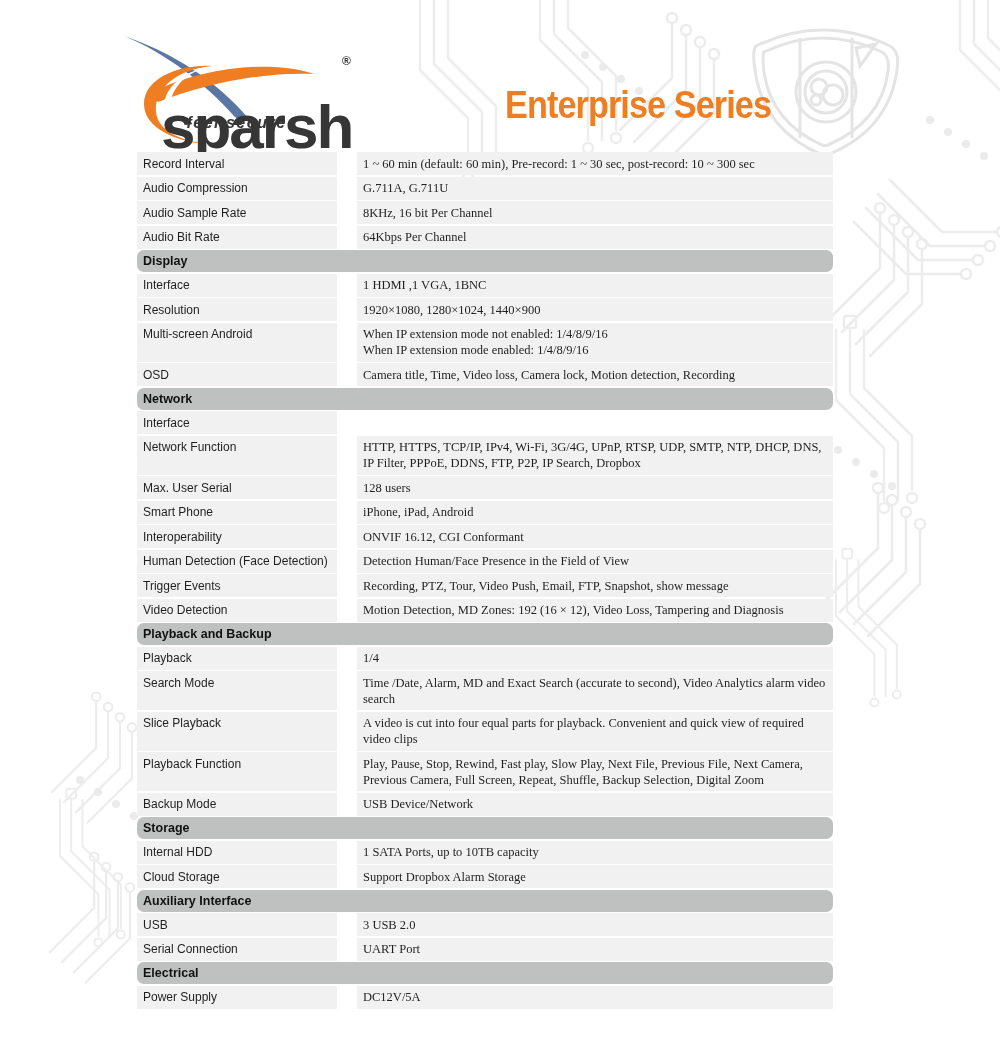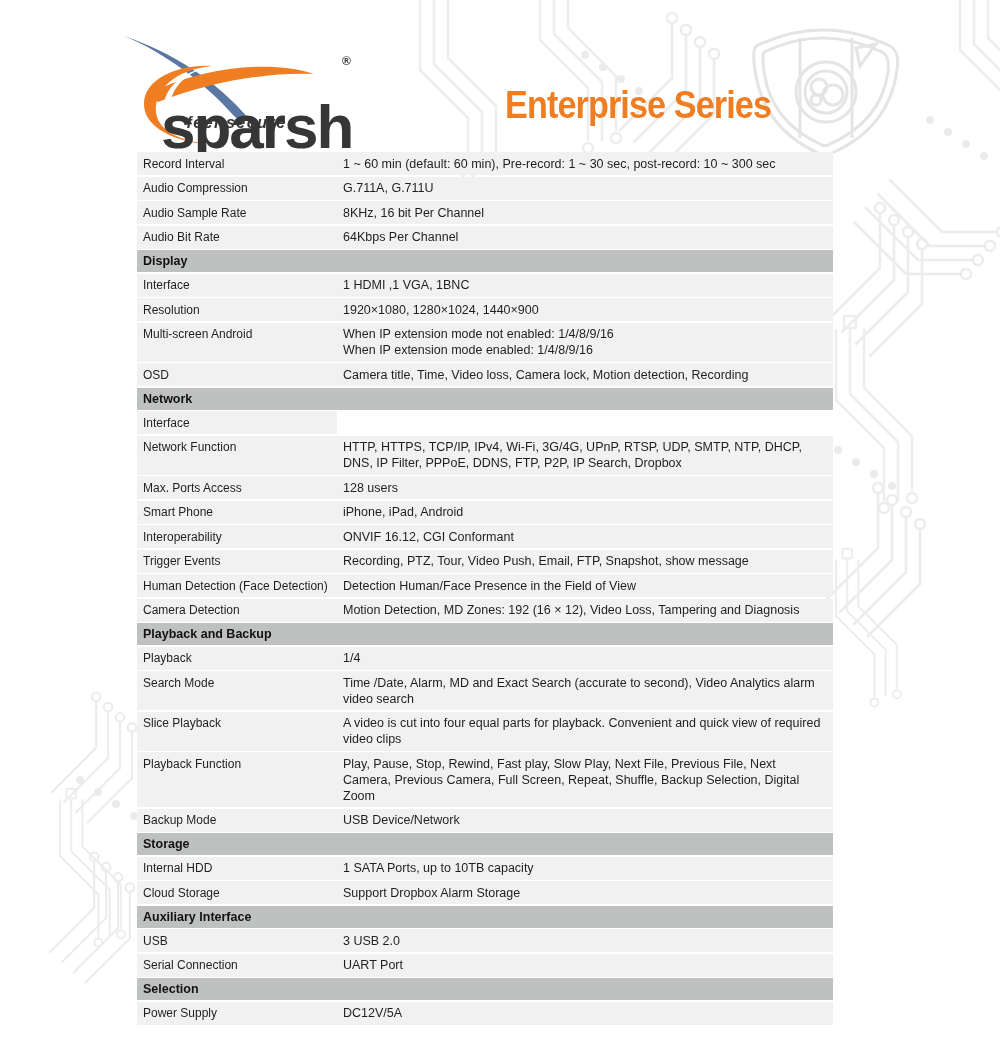--- a/index.html
+++ b/index.html
@@ -18,25 +18,25 @@
   .logo-tagline{position:absolute; left:0; top:86px; width:233px; text-align:center;
                 font-size:16px; font-weight:bold; font-style:italic; letter-spacing:1.5px; color:var(--charcoal);}
   .series-title{position:absolute; left:505px; top:84px; z-index:2;
                 font-size:38px; font-weight:bold; color:var(--orange);
                 transform:scaleX(0.9); transform-origin:left top; letter-spacing:-1px; white-space:nowrap;}
 
   
   .spec-table{position:absolute; left:137px; top:152px; width:696px; z-index:2;
               font-size:12.5px; color:var(--tabletext); line-height:16px;}
   .section-header{background:var(--sectionbg); font-weight:bold; color:#111;
-                  padding:3px 6px; margin-bottom:1.5px;}
+                  padding:3px 6px; margin-bottom:1.5px;border-radius:7px;}
   .spec-row{display:flex; margin-bottom:1.5px;}
   .spec-label{width:188px; flex:0 0 188px; background:var(--rowbg); padding:3.5px 6px;
-              margin-right:0; font-size:12px; white-space:nowrap;}
-  .spec-value{flex:1; background:var(--rowbg); padding:3.5px 6px; white-space:pre-line;}
+              margin-right:20px; font-size:12px; white-space:nowrap;}
+  .spec-value{flex:1; background:var(--rowbg); padding:3.5px 6px; white-space:pre-line;font-family:Liberation Serif, serif;}
 </style>
 </head>
 <body>
 
 <div id="page">
 
   <svg class="bg-layer" width="1000" height="1046" viewBox="0 0 1000 1046" aria-hidden="true">
     <defs>
       <g id="trc" stroke="#ececec" stroke-width="2.5" fill="none" stroke-linejoin="round" stroke-linecap="round">
         <polyline points="0,120 52,68 52,14"></polyline>
@@ -148,41 +148,41 @@
       </div>
       <div class="section-header">Network</div>
       <div class="spec-row">
         <div class="spec-label">Interface</div>
       </div>
       <div class="spec-row">
         <div class="spec-label">Network Function</div>
         <div class="spec-value">HTTP, HTTPS, TCP/IP, IPv4, Wi-Fi, 3G/4G, UPnP, RTSP, UDP, SMTP, NTP, DHCP, DNS, IP Filter, PPPoE, DDNS, FTP, P2P, IP Search, Dropbox</div>
       </div>
       <div class="spec-row">
-        <div class="spec-label">Max. Ports Access</div>
+        <div class="spec-label">Max. User Serial</div>
         <div class="spec-value">128 users</div>
       </div>
       <div class="spec-row">
         <div class="spec-label">Smart Phone</div>
         <div class="spec-value">iPhone, iPad, Android</div>
       </div>
       <div class="spec-row">
         <div class="spec-label">Interoperability</div>
         <div class="spec-value">ONVIF 16.12, CGI Conformant</div>
       </div>
       <div class="spec-row">
+        <div class="spec-label">Human Detection (Face Detection)</div>
+        <div class="spec-value">Detection Human/Face Presence in the Field of View</div>
+      </div>
+      <div class="spec-row">
         <div class="spec-label">Trigger Events</div>
         <div class="spec-value">Recording, PTZ, Tour, Video Push, Email, FTP, Snapshot, show message</div>
       </div>
       <div class="spec-row">
-        <div class="spec-label">Human Detection (Face Detection)</div>
-        <div class="spec-value">Detection Human/Face Presence in the Field of View</div>
-      </div>
-      <div class="spec-row">
-        <div class="spec-label">Camera Detection</div>
+        <div class="spec-label">Video Detection</div>
         <div class="spec-value">Motion Detection, MD Zones: 192 (16 × 12), Video Loss, Tampering and Diagnosis</div>
       </div>
       <div class="section-header">Playback and Backup</div>
       <div class="spec-row">
         <div class="spec-label">Playback</div>
         <div class="spec-value">1/4</div>
       </div>
       <div class="spec-row">
         <div class="spec-label">Search Mode</div>
         <div class="spec-value">Time /Date, Alarm, MD and Exact Search (accurate to second), Video Analytics alarm video search</div>
@@ -210,20 +210,20 @@
       </div>
       <div class="section-header">Auxiliary Interface</div>
       <div class="spec-row">
         <div class="spec-label">USB</div>
         <div class="spec-value">3 USB 2.0</div>
       </div>
       <div class="spec-row">
         <div class="spec-label">Serial Connection</div>
         <div class="spec-value">UART Port</div>
       </div>
-      <div class="section-header">Selection</div>
+      <div class="section-header">Electrical</div>
       <div class="spec-row">
         <div class="spec-label">Power Supply</div>
         <div class="spec-value">DC12V/5A</div>
       </div>
     </div>
 
 </div>
 
 </body></html>

